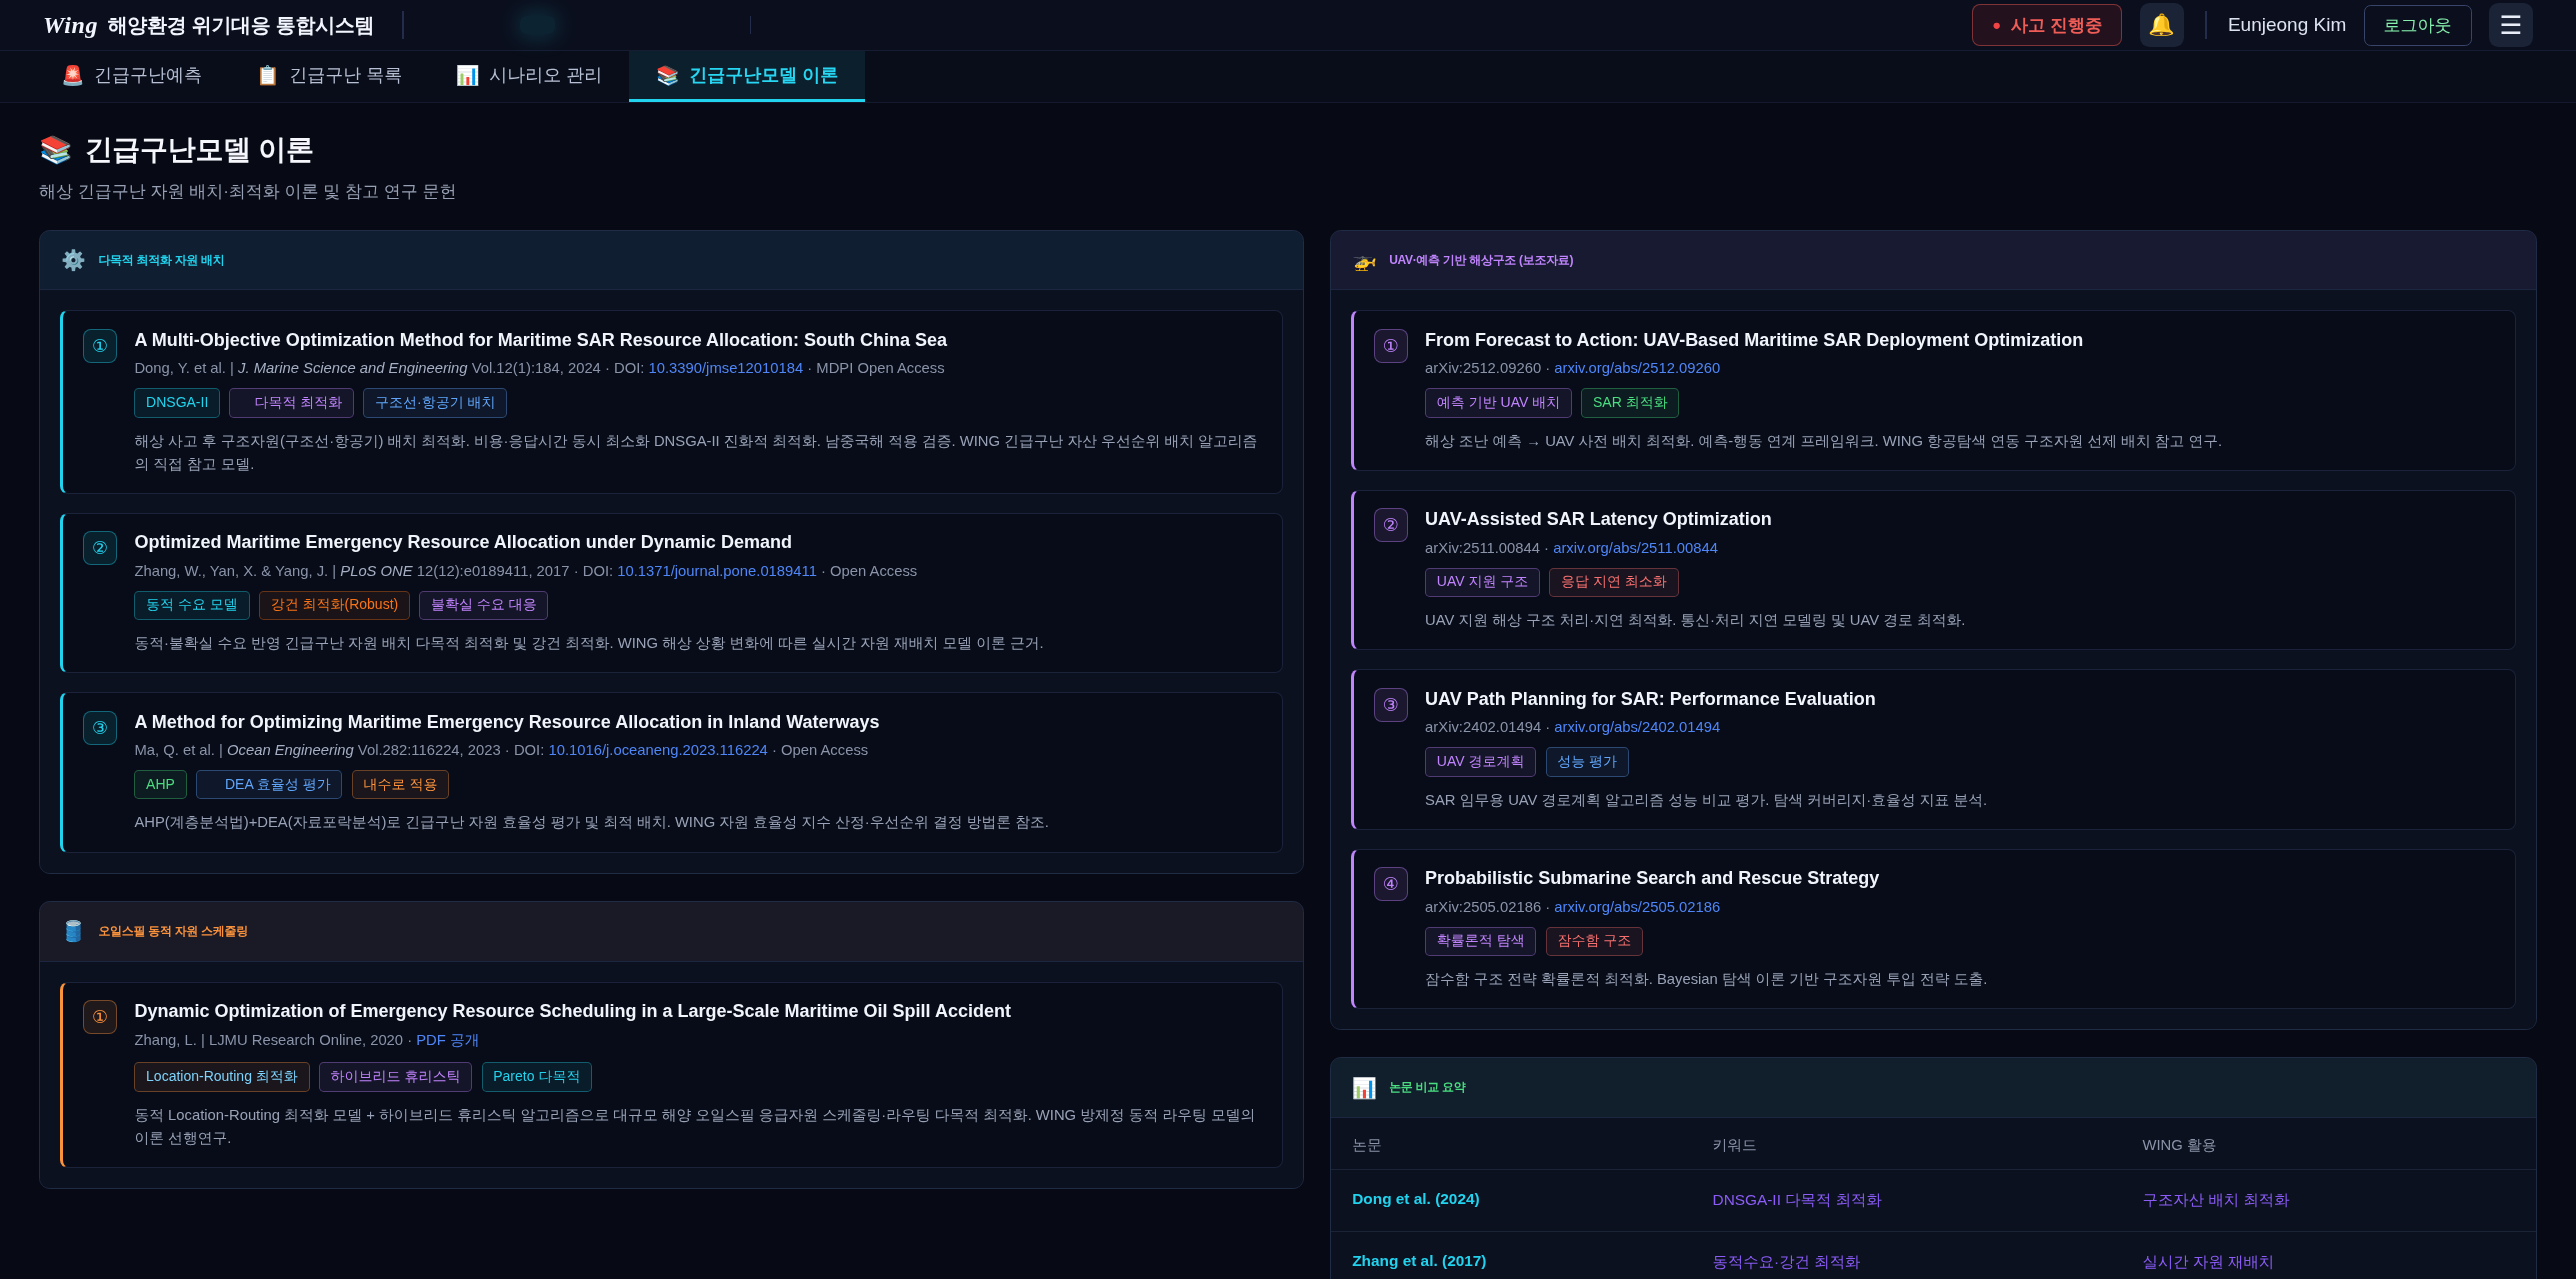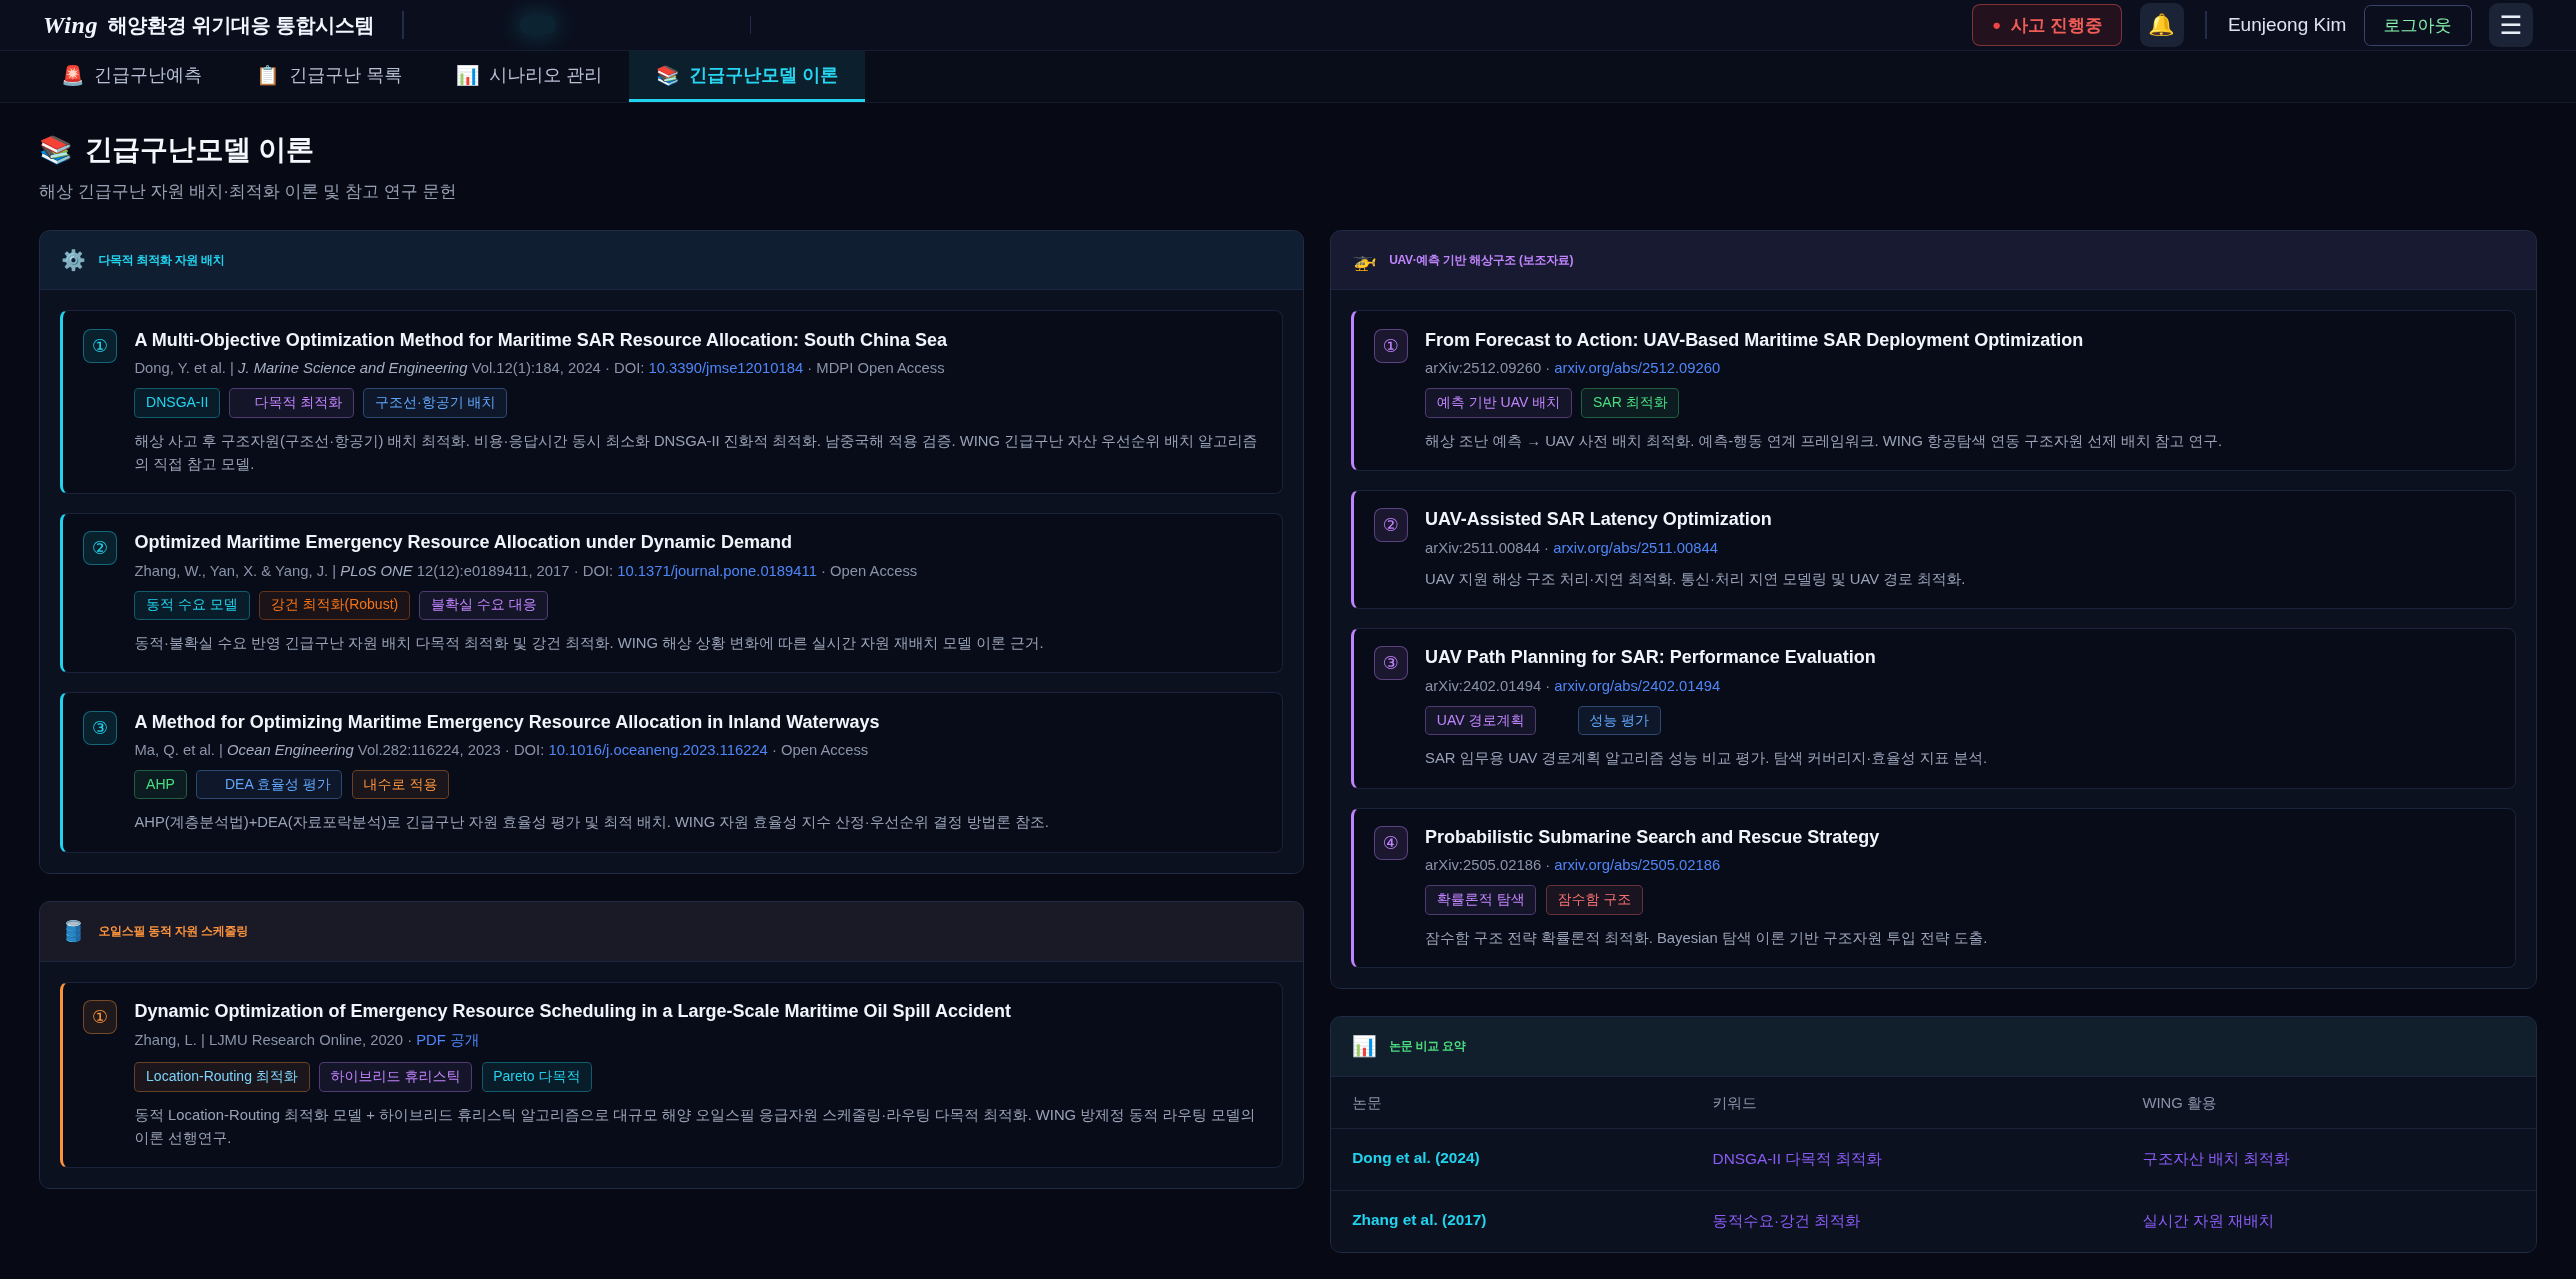--- a/index.html
+++ b/index.html
@@ -227,31 +227,35 @@
                     <span class="tag" style="color: rgb(74, 222, 128); border-color: rgba(74, 222, 128, 0.35); background: rgba(74, 222, 128, 0.08);">SAR 최적화</span>
                   </div>
                   <div class="paper-desc">해상 조난 예측 → UAV 사전 배치 최적화. 예측-행동 연계 프레임워크. WING 항공탐색 연동 구조자원 선제 배치 참고 연구.</div>
                 </div>
               </article>
               <article class="paper-card">
                 <span class="paper-badge">②</span>
                 <div class="paper-body">
                   <div class="paper-title">UAV-Assisted SAR Latency Optimization</div>
                   <div class="paper-meta"><span>arXiv:2511.00844 · </span><span class="journal"></span><span></span><a class="doi-link">arxiv.org/abs/2511.00844</a><span></span></div>
+                  <div class="tag-row">
+                    <span class="tag" style="color: rgb(192, 132, 252); border-color: rgba(192, 132, 252, 0.35); background: rgba(192, 132, 252, 0.08);">UAV 지원 구조</span>
+                    <span class="tag" style="color: rgb(248, 113, 113); border-color: rgba(248, 113, 113, 0.35); background: rgba(248, 113, 113, 0.08);">응답 지연 최소화</span>
+                  </div>
                   <div class="paper-desc">UAV 지원 해상 구조 처리·지연 최적화. 통신·처리 지연 모델링 및 UAV 경로 최적화.</div>
                 </div>
               </article>
               <article class="paper-card">
                 <span class="paper-badge">③</span>
                 <div class="paper-body">
                   <div class="paper-title">UAV Path Planning for SAR: Performance Evaluation</div>
                   <div class="paper-meta"><span>arXiv:2402.01494 · </span><span class="journal"></span><span></span><a class="doi-link">arxiv.org/abs/2402.01494</a><span></span></div>
                   <div class="tag-row">
                     <span class="tag" style="color: rgb(192, 132, 252); border-color: rgba(192, 132, 252, 0.35); background: rgba(192, 132, 252, 0.08);">UAV 경로계획</span>
-                    <span class="tag" style="color: rgb(96, 165, 250); border-color: rgba(96, 165, 250, 0.35); background: rgba(96, 165, 250, 0.08); margin-left: 32px;">성능 평가</span>
+                    <span class="tag" style="color: rgb(96, 165, 250); border-color: rgba(96, 165, 250, 0.35); background: rgba(96, 165, 250, 0.08);">성능 평가</span>
                   </div>
                   <div class="paper-desc">SAR 임무용 UAV 경로계획 알고리즘 성능 비교 평가. 탐색 커버리지·효율성 지표 분석.</div>
                 </div>
               </article>
               <article class="paper-card">
                 <span class="paper-badge">④</span>
                 <div class="paper-body">
                   <div class="paper-title">Probabilistic Submarine Search and Rescue Strategy</div>
                   <div class="paper-meta"><span>arXiv:2505.02186 · </span><span class="journal"></span><span></span><a class="doi-link">arxiv.org/abs/2505.02186</a><span></span></div>
                   <div class="tag-row">

